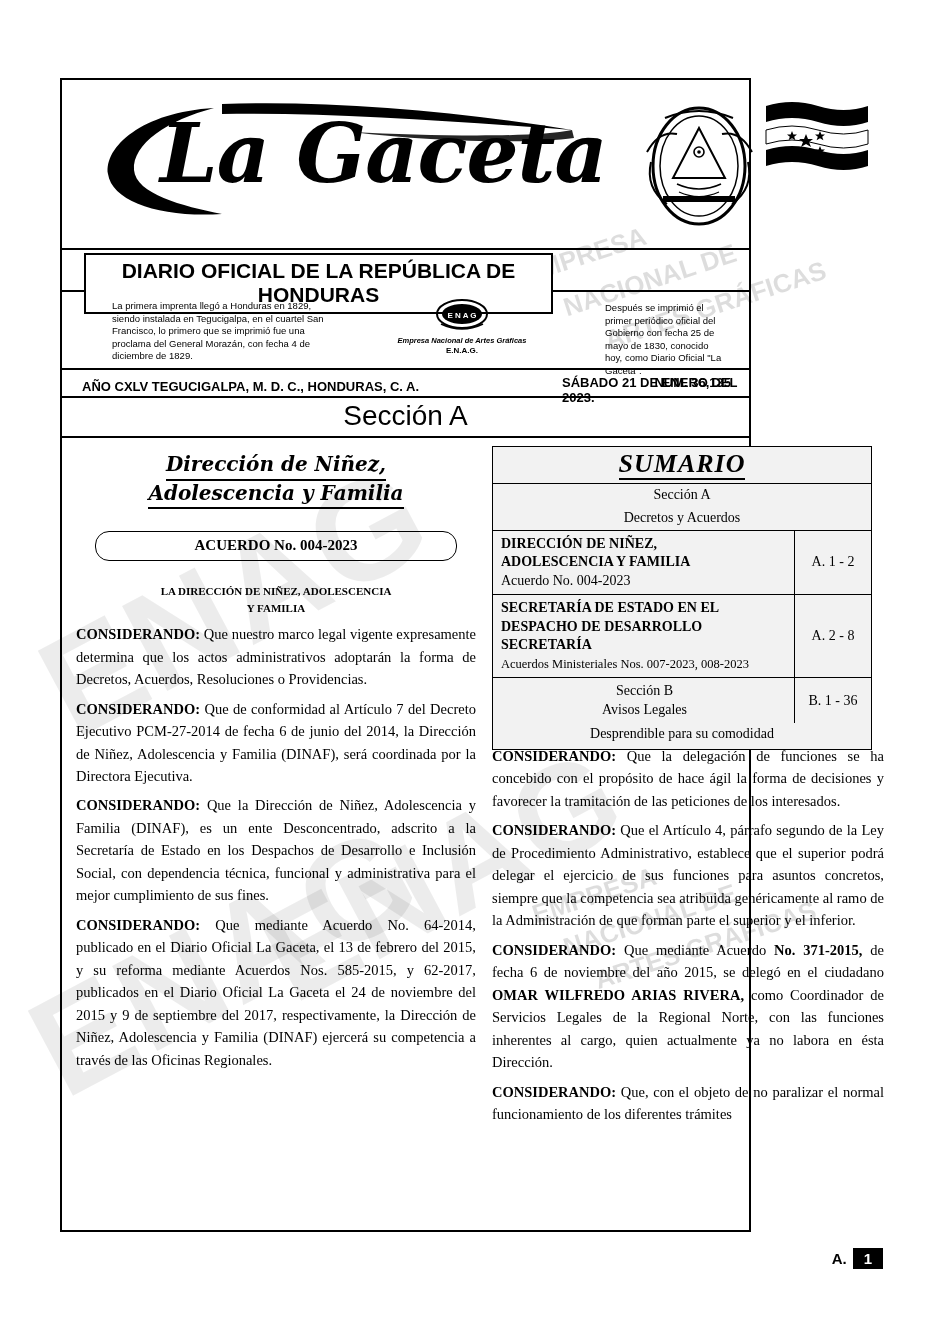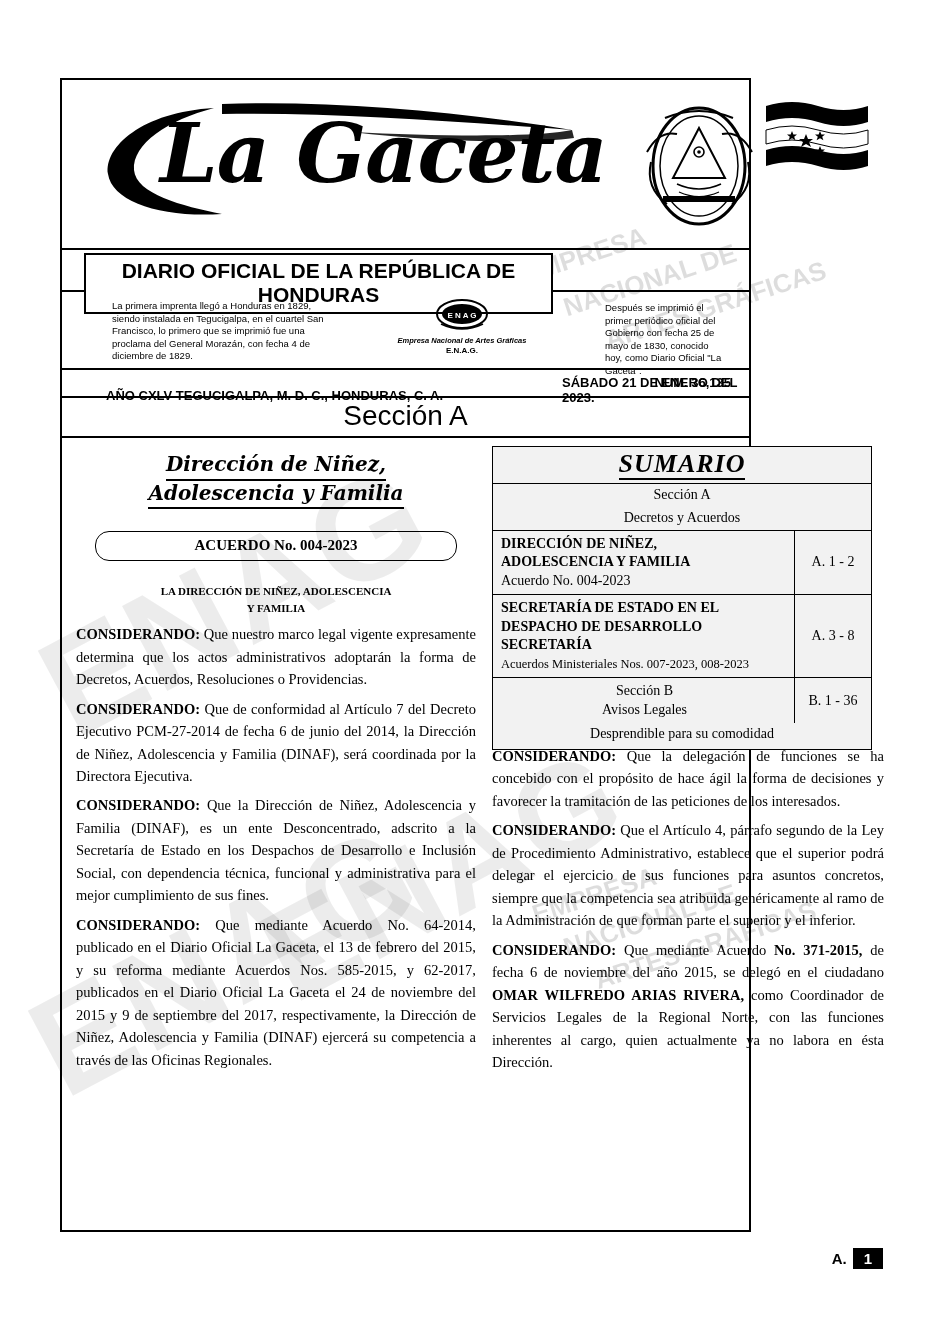--- a/index.html
+++ b/index.html
@@ -157,21 +157,21 @@
 
   
   .year-row {
     position: relative;
     height: 26px;
     border-bottom: 2px solid #000;
     font-family: "Liberation Sans", sans-serif;
     font-weight: bold;
     font-size: 13px;
   }
-  .year-left { position: absolute; left: 20px; top: 18px; margin-left: 24px; }
+  .year-left { position: absolute; left: 20px; top: 9px; }
   .year-mid { position: absolute; left: 500px; top: 5px; }
   .year-right { position: absolute; right: 18px; top: 5px; }
 
   
   .seccion-a {
     height: 40px;
     border-bottom: 2px solid #000;
     text-align: center;
     font-family: "Liberation Sans", sans-serif;
     font-size: 28px;
@@ -425,38 +425,39 @@
           <div class="sum-cell-page">A.  1 - 2</div>
         </div>
 
         <div class="sum-row sum-divider">
           <div class="sum-cell-text">
             <b>SECRETARÍA DE ESTADO EN EL</b><br>
             <b>DESPACHO DE DESARROLLO</b><br>
             <b>SECRETARÍA</b><br>
             <span class="sum-small">Acuerdos Ministeriales Nos. 007-2023, 008-2023</span>
           </div>
-          <div class="sum-cell-page">A.  3 - 8</div>
+          <div class="sum-cell-page">A.  2 - 8</div>
         </div>
 
         <div class="sum-row">
           <div class="sum-cell-text" style="border-right:1px solid #000; text-align:center;">
             <span>Sección B</span><br>
             <span>Avisos Legales</span>
           </div>
           <div class="sum-cell-page">B.  1 - 36</div>
         </div>
         <div class="sum-sec" style="padding-bottom:5px">Desprendible para su comodidad</div>
       </div>
     </div>
 
     <div class="col-right-body">
       <p class="just"><b>CONSIDERANDO:</b><span> Que la delegación de funciones se ha concebido con el propósito de hace ágil la forma de decisiones y favorecer la tramitación de las peticiones de los interesados.</span></p>
       <p class="just"><b>CONSIDERANDO:</b><span> Que el Artículo 4, párrafo segundo de la Ley de Procedimiento Administrativo, establece que el superior podrá delegar el ejercicio de sus funciones para asuntos concretos, siempre que la competencia sea atribuida genéricamente al ramo de la Administración de que forman parte el superior y el inferior.</span></p>
       <p class="just"><b>CONSIDERANDO:</b><span> Que mediante Acuerdo <b>No. 371-2015,</b> de fecha 6 de noviembre del año 2015, se delegó en el ciudadano <b>OMAR WILFREDO ARIAS RIVERA,</b> como Coordinador de Servicios Legales de la Regional Norte, con las funciones inherentes al cargo, quien actualmente ya no labora en ésta Dirección.</span></p>
+      <p class="just"><b>CONSIDERANDO:</b><span> Que, con el objeto de no paralizar el normal funcionamiento de los diferentes trámites</span></p>
     </div>
 
   </div>
 </div>
 
 <div class="footer">
   <span>A.</span>
   <span class="num">1</span>
 </div>
 

